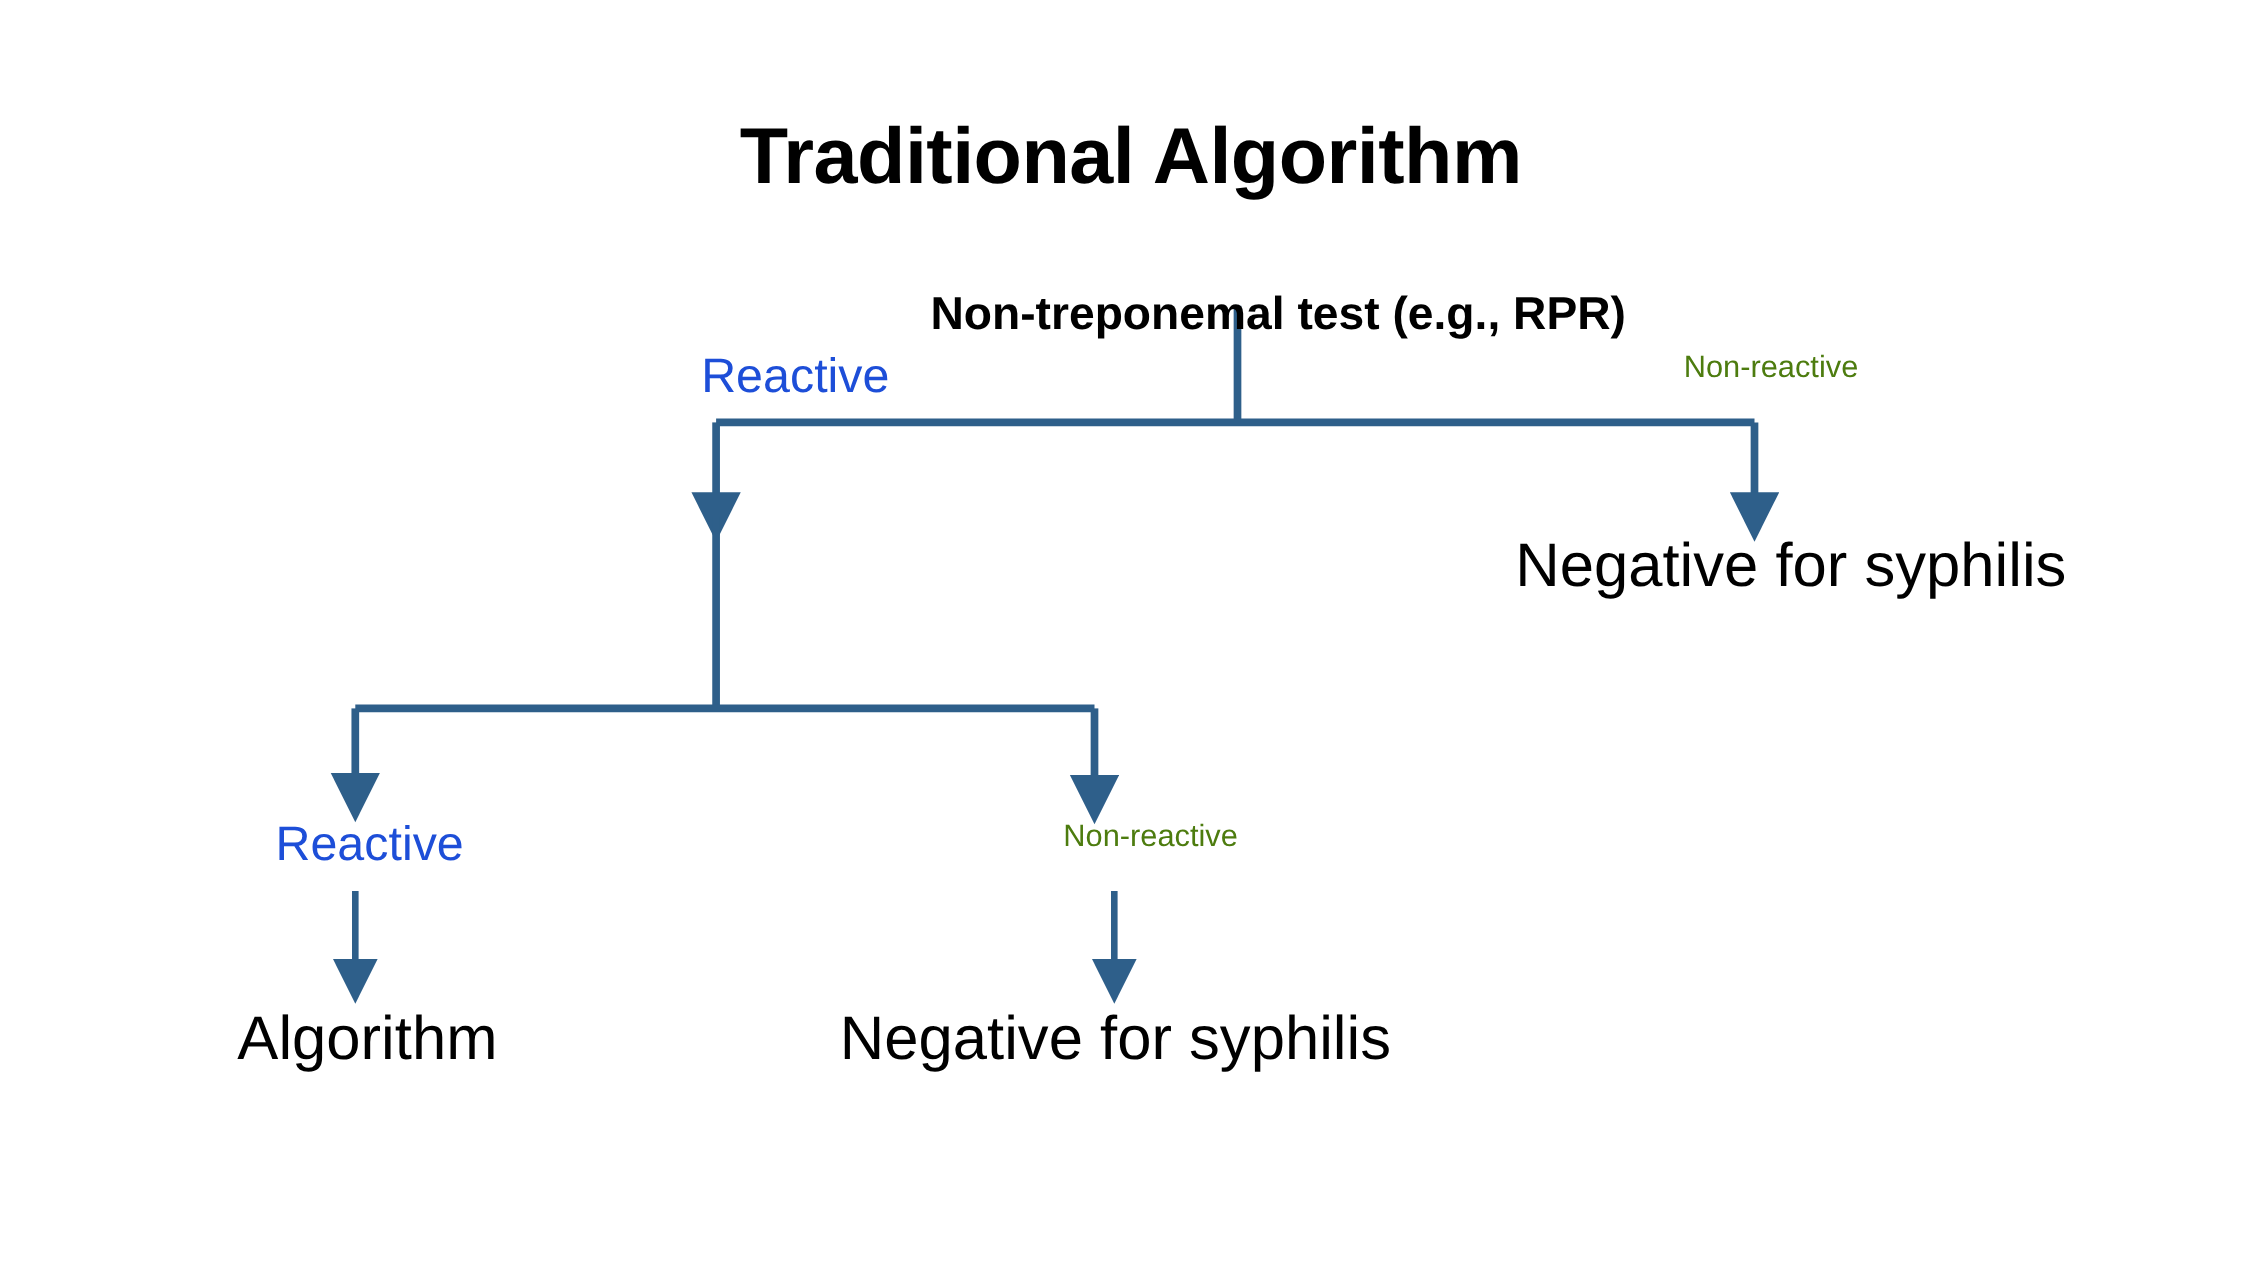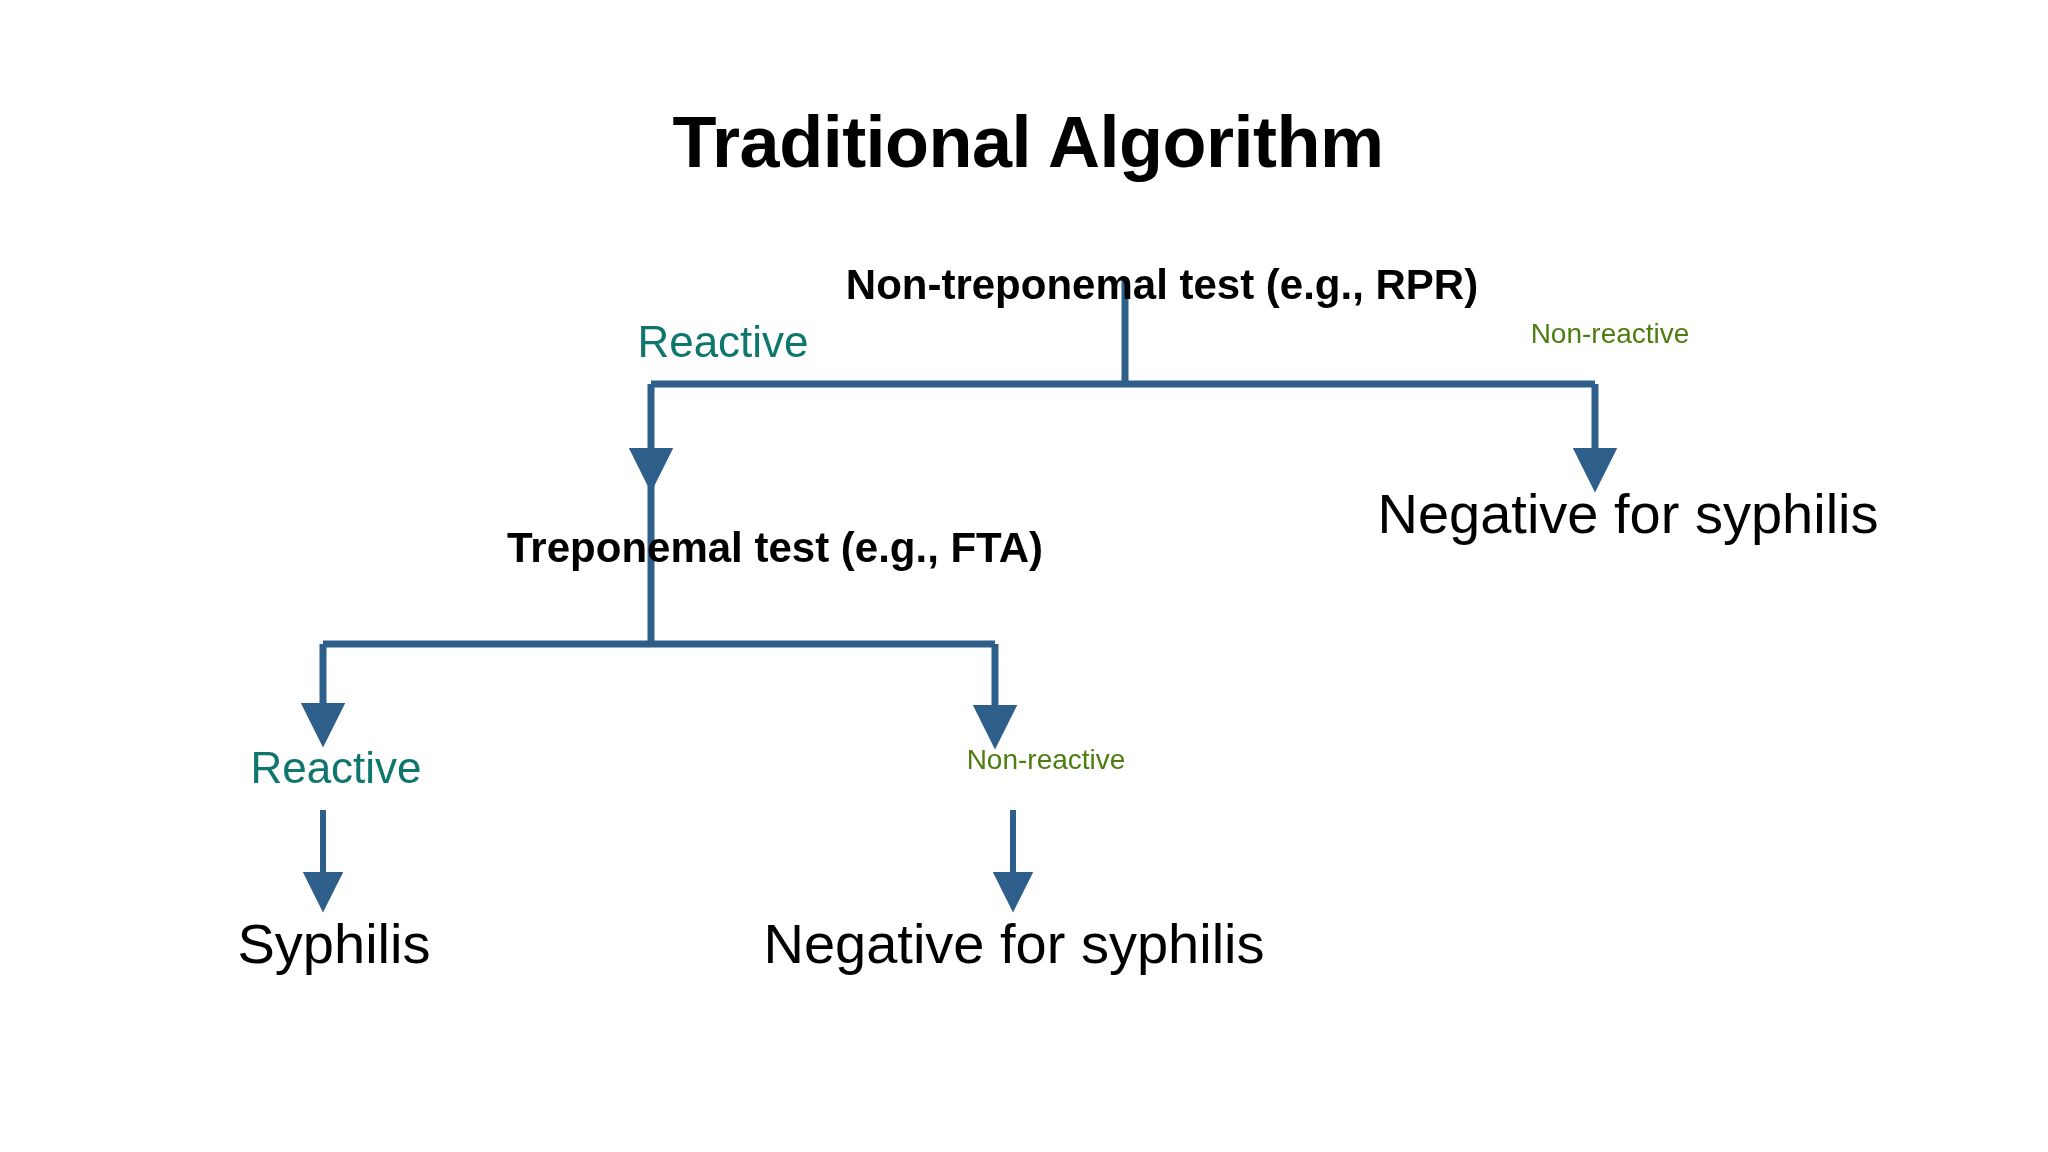--- a/index.html
+++ b/index.html
@@ -45,21 +45,21 @@
     margin-top: 40px;
   }
   .outcome-node {
     font-weight: normal;
     font-size: 56px;
     color: #000000;
   }
   .label-reactive {
     font-weight: normal;
     font-size: 44px;
-    color: #0f766e;
+    color: #1d4ed8;
   }
   .label-nonreactive {
     font-weight: normal;
     font-size: 28px;
     color: #4d7c0f;
   }
   .center-x {
     transform: translateX(-50%);
   }
 </style>
@@ -120,25 +120,24 @@
   </svg>
 
   <div class="node title center-x" style="left:1028px; top:106px;">Traditional Algorithm</div>
 
   <div class="node test-node center-x" style="left:1162px; top:224px;">Non-treponemal test (e.g., RPR)</div>
 
   <div class="node label-reactive center-x" style="left:723px; top:320px;">Reactive</div>
 
   <div class="node label-nonreactive center-x" style="left:1610px; top:320px;">Non-reactive</div>
 
-  <div class="node test-node center-x" style="left:775px; top:487px;">Treponemal test (e.g., FTA)</div>
 
   <div class="node outcome-node center-x" style="left:1628px; top:486px;">Negative for syphilis</div>
 
   <div class="node label-reactive center-x" style="left:336px; top:746px;">Reactive</div>
 
   <div class="node label-nonreactive center-x" style="left:1046px; top:746px;">Non-reactive</div>
 
-  <div class="node outcome-node center-x" style="left:334px; top:916px;">Syphilis</div>
+  <div class="node outcome-node center-x" style="left:334px; top:916px;">Algorithm</div>
 
   <div class="node outcome-node center-x" style="left:1014px; top:916px;">Negative for syphilis</div>
 
 </div>
 
 </body></html>

